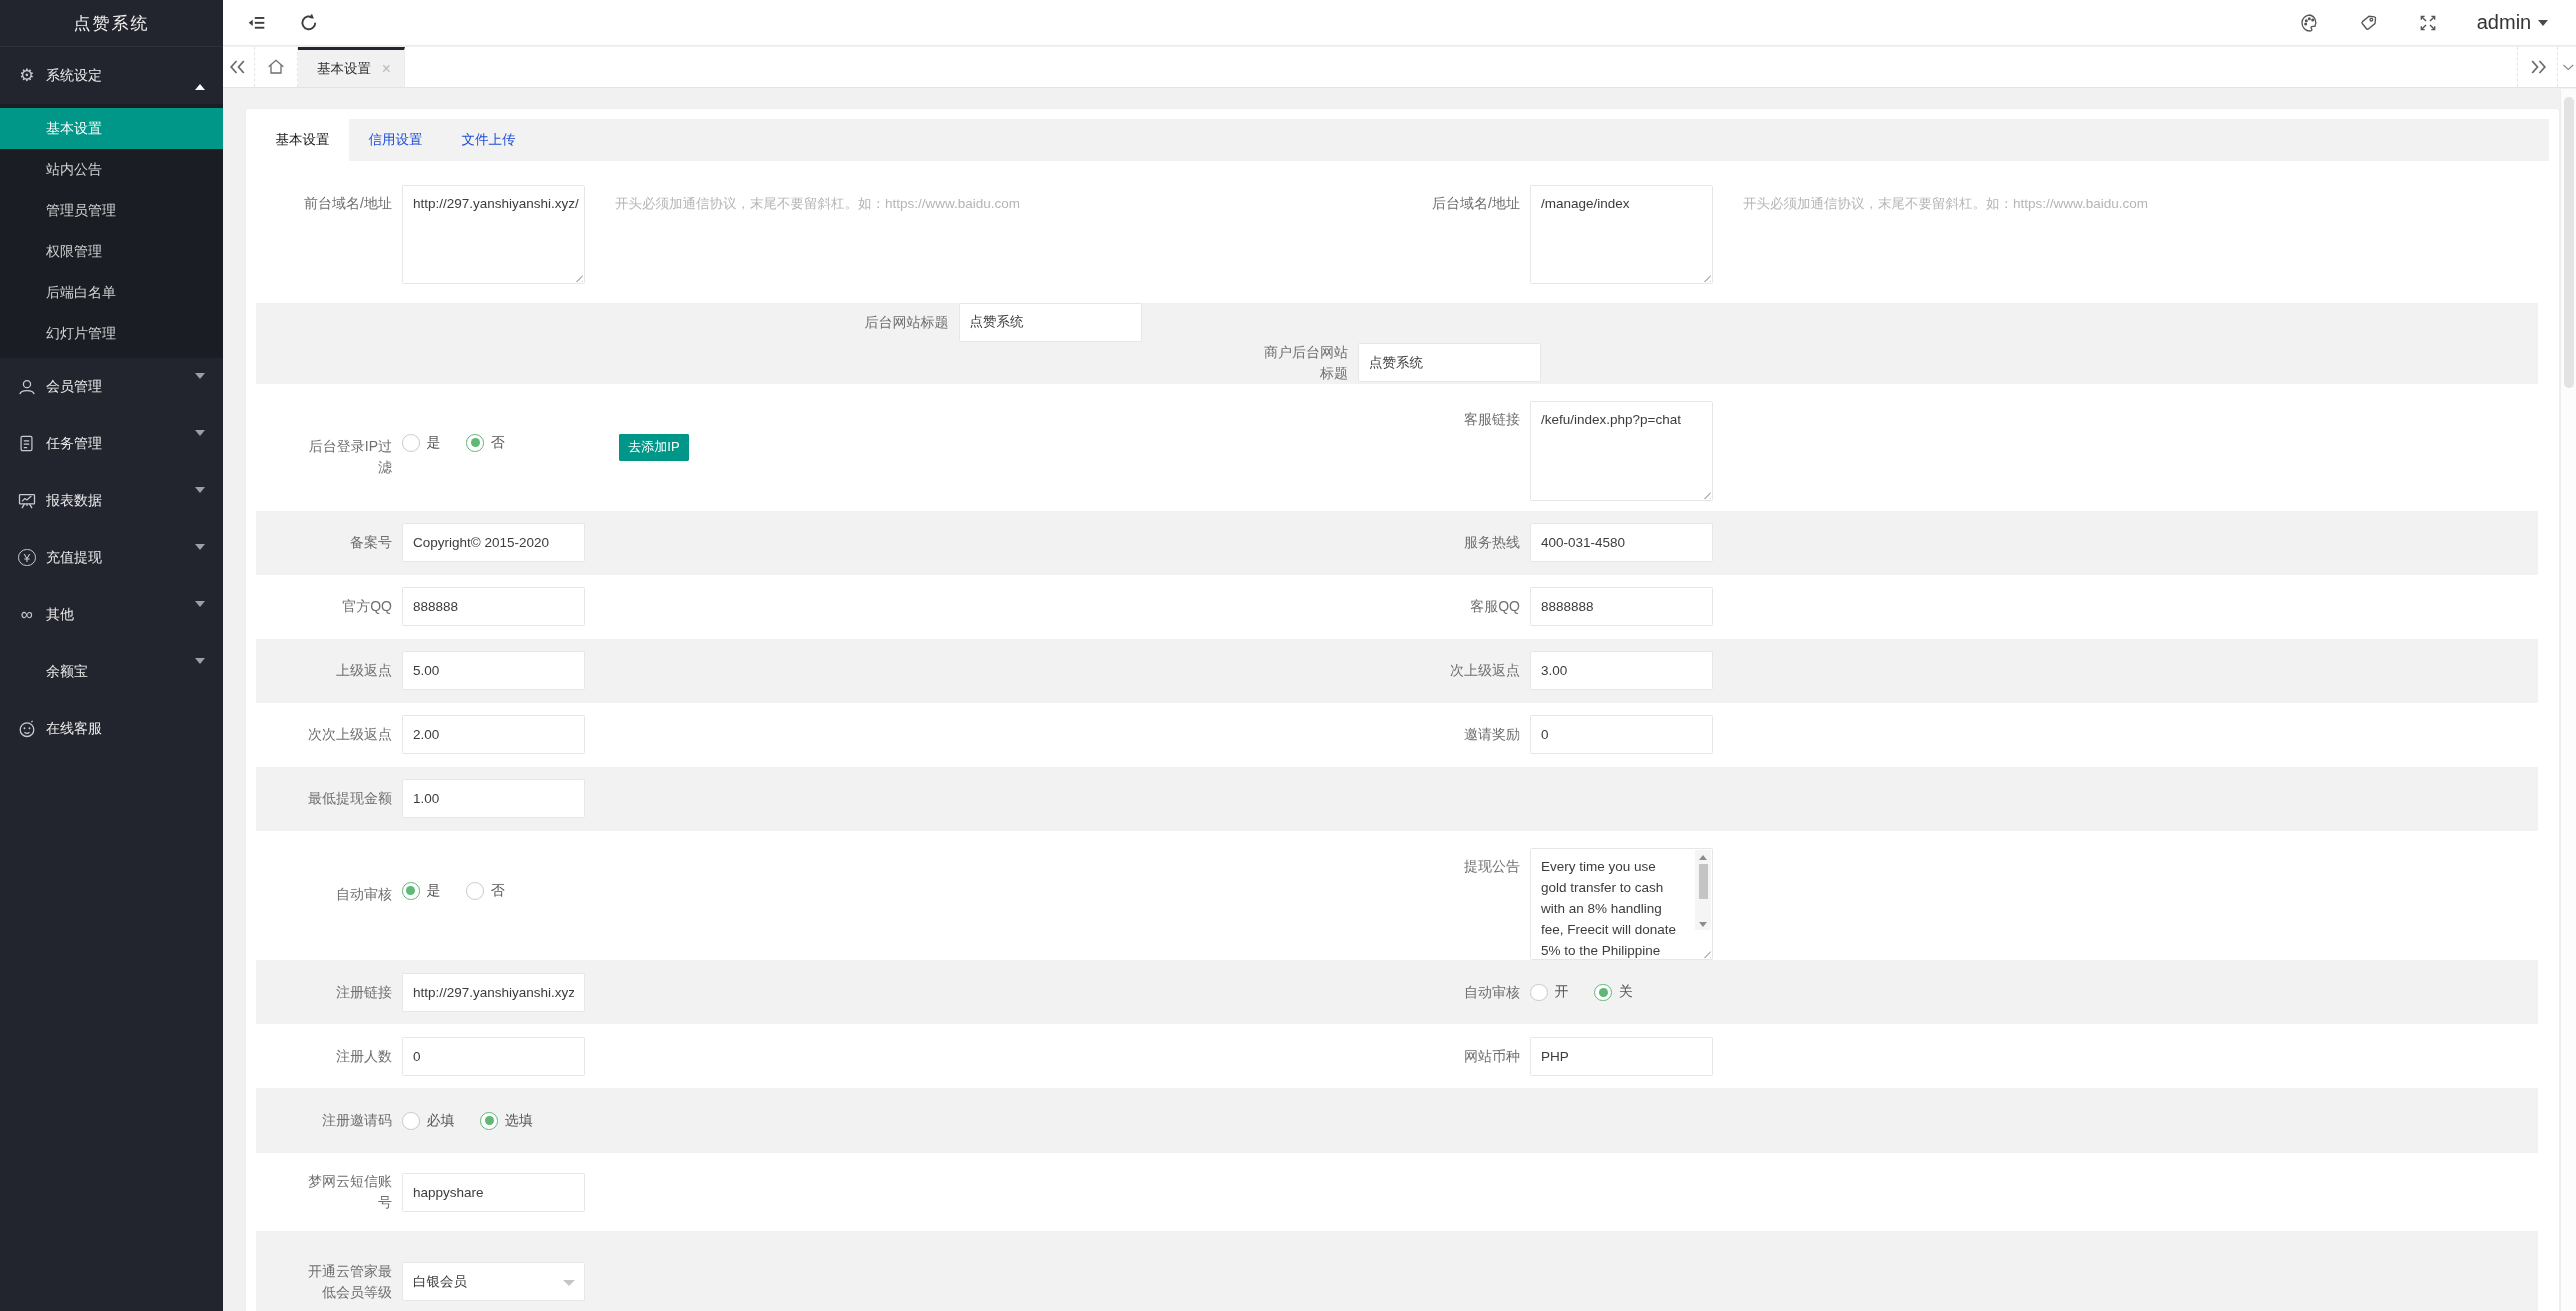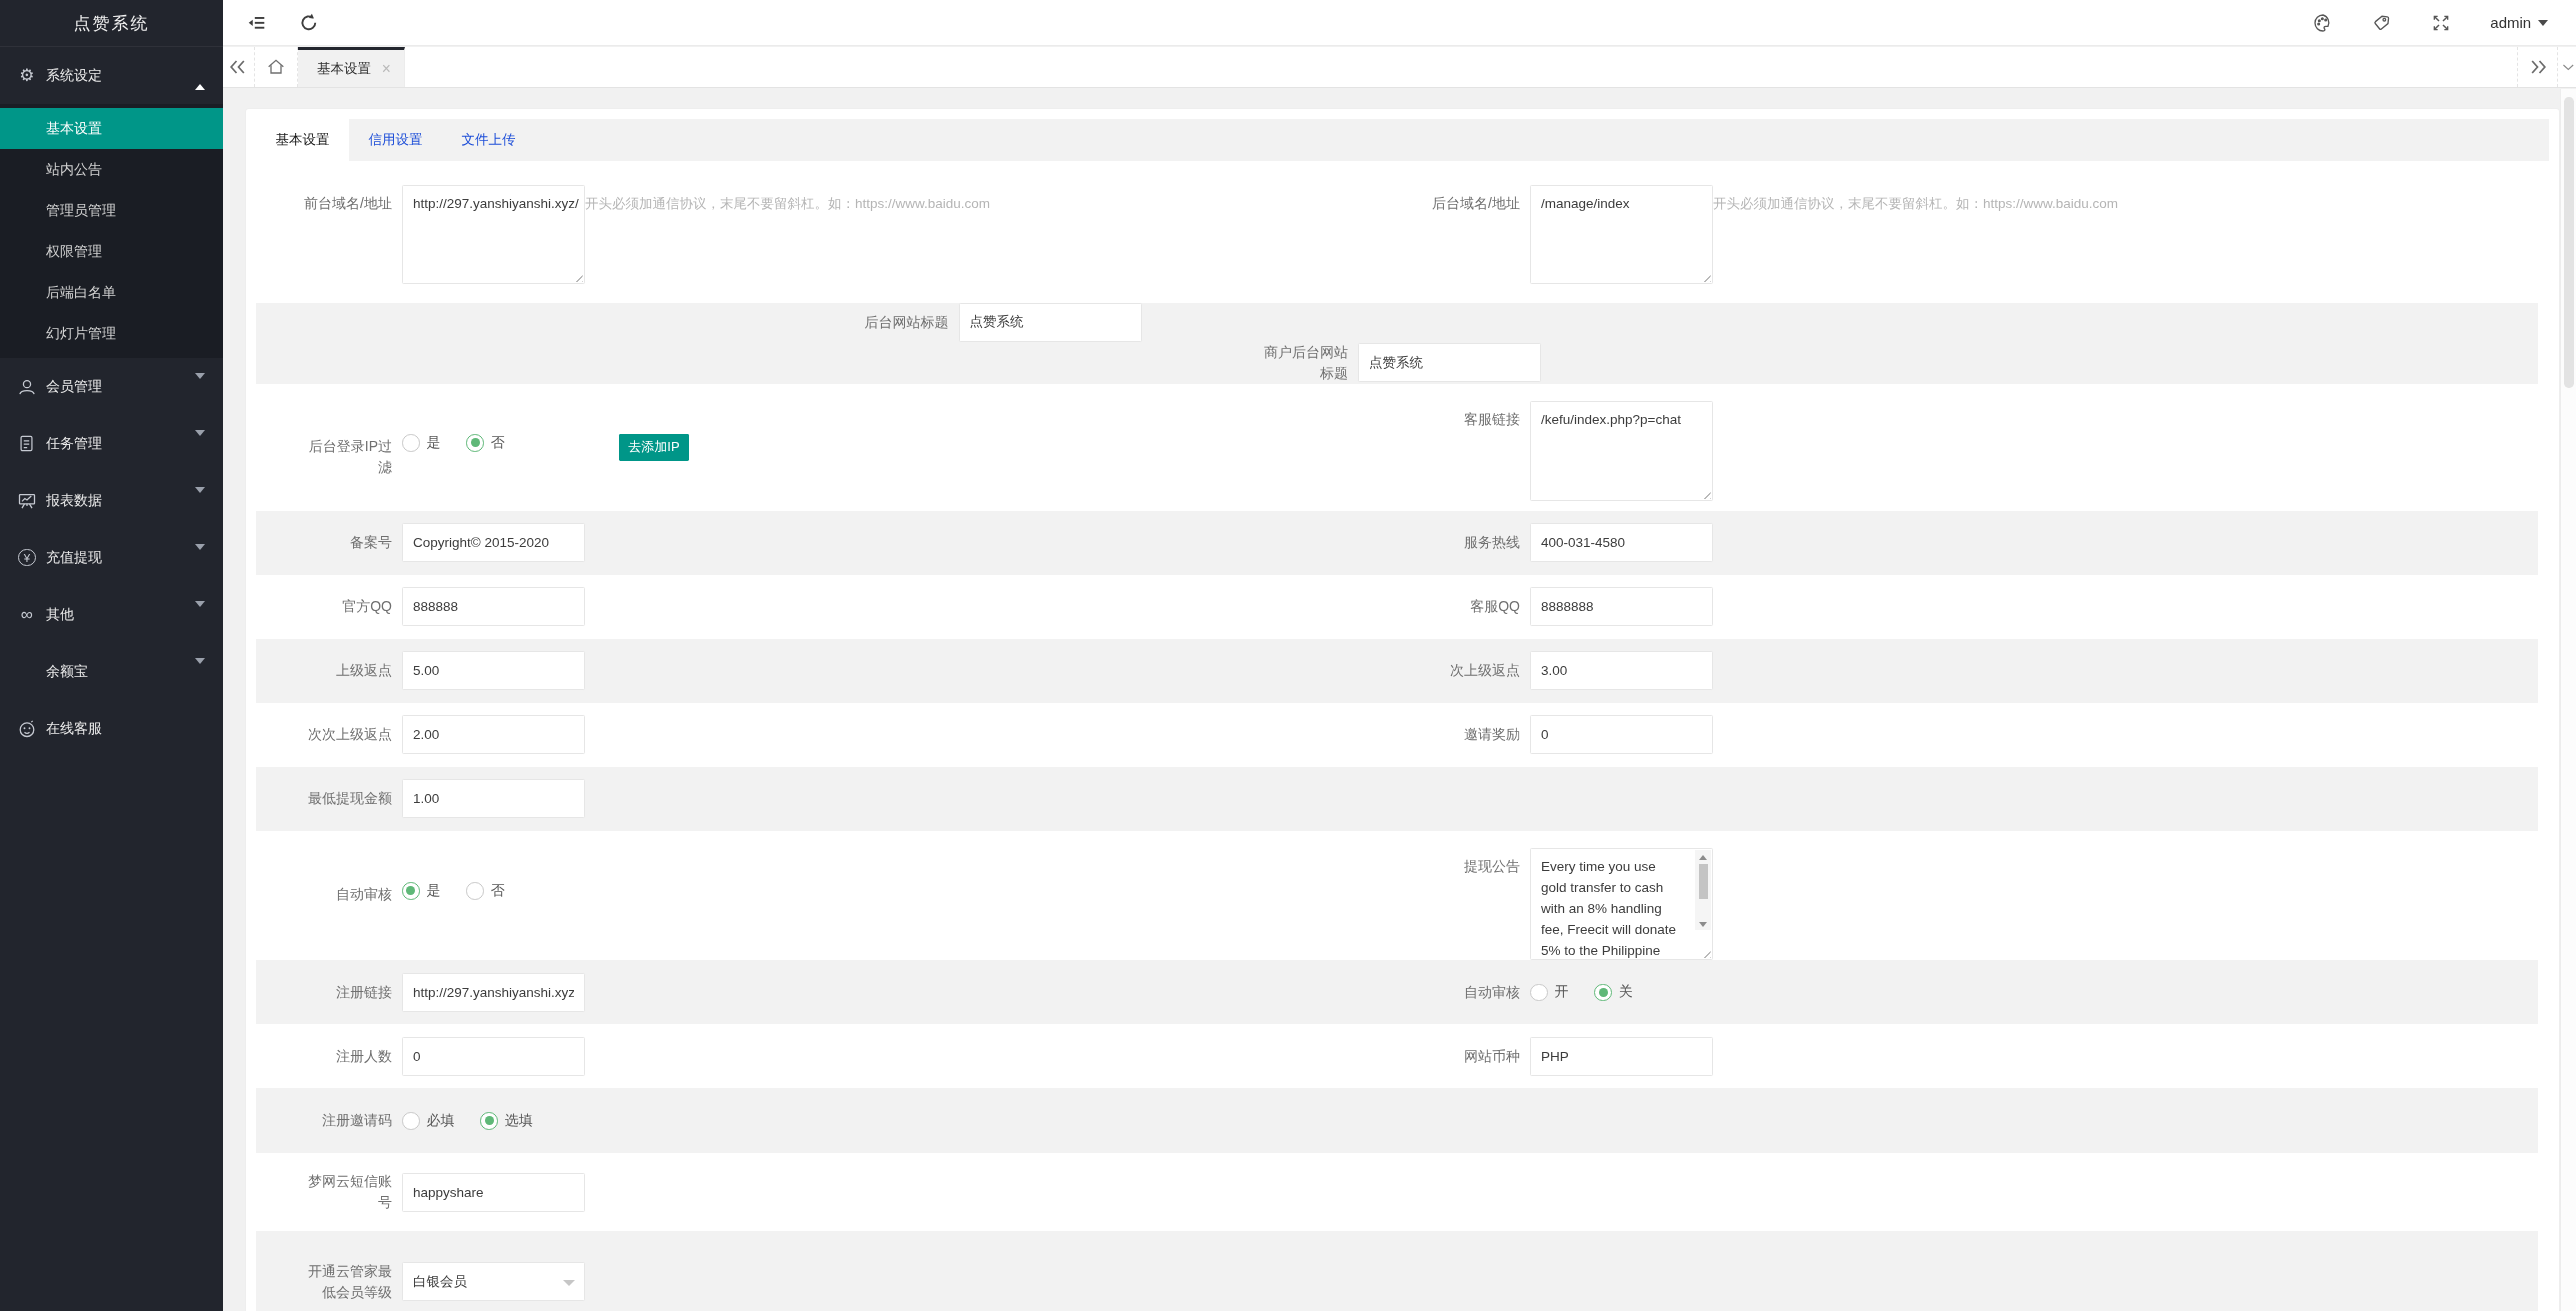--- a/index.html
+++ b/index.html
@@ -25,21 +25,21 @@
   .citem { height:41px; display:flex; align-items:center; padding-left:46px; color:#d2d2d2; font-size:14px; cursor:pointer; }
   .citem.active { background:#009688; color:#fff; }
 
   
   .topbar { position:absolute; left:223px; top:0; right:0; height:46px; background:#fff;
             border-bottom:0.7px solid #ebebeb; display:flex; align-items:center; }
   .tb-icon { margin-left:23px; display:flex; align-items:center; cursor:pointer; }
   .tb-right { margin-left:auto; display:flex; align-items:center; margin-right:28px; }
   .tb-right .tb-ric { margin-left:39px; display:flex; align-items:center; cursor:pointer; }
   .admin-wrap { margin-left:39px; display:flex; align-items:center; cursor:pointer; }
-  .admin-name { font-size:15px; color:#333; }
+  .admin-name { font-size:20px; color:#333; }
   .admin-caret { margin-left:6.8px; width:0; height:0; border-left:5.4px solid transparent;
                  border-right:5.4px solid transparent; border-top:6.8px solid #4a4a4a; }
 
   
   .tabstrip { position:absolute; left:223px; top:47px; right:0; height:41px; background:#fff;
               border-bottom:0.7px solid #e3e3e3; display:flex; align-items:stretch; }
   .ts-cell { display:flex; align-items:center; justify-content:center; border-right:0.7px dashed #e4e4e4; cursor:pointer; }
   .ts-back { width:32px; }
   .ts-home { width:43px; }
   .ts-tab { background:#f1f1f1; border-top:3.4px solid #23262e; border-right:0.7px solid #ececec;
@@ -90,21 +90,21 @@
   .sb-up { margin-top:4.7px; width:0; height:0; border-left:4px solid transparent; border-right:4px solid transparent;
            border-bottom:5.4px solid #8c8c8c; }
   .sb-thumb { margin-top:4.7px; width:9.5px; height:35px; background:#c4c4c4; }
   .sb-down { margin-top:auto; margin-bottom:3.4px; width:0; height:0; border-left:4px solid transparent;
              border-right:4px solid transparent; border-top:5.4px solid #8c8c8c; }
   .tsel { position:relative; width:183px; height:39px; border:0.7px solid #e6e6e6; border-radius:1.4px;
           background:#fff; display:flex; align-items:center; padding:0 10px; font-size:13.5px;
           color:#3c3c3c; cursor:pointer; }
   .sel-caret { position:absolute; right:9.5px; top:17px; width:0; height:0; border-left:6px solid transparent;
                border-right:6px solid transparent; border-top:6.8px solid #c6c6c6; }
-  .fhint { font-size:13.5px; color:#b5b5b5; }
+  .fhint { margin-left:30px; font-size:13.5px; color:#b5b5b5; }
   .rgroup { display:flex; align-items:center; }
   .ropt { display:flex; align-items:center; margin-right:26px; cursor:pointer; }
   .rdot { width:17.6px; height:17.6px; border:1.4px solid #c9c9c9; border-radius:50%; background:#fff;
           display:flex; align-items:center; justify-content:center; }
   .ropt.checked .rdot { border-color:#5FB878; }
   .ropt.checked .rdot::after { content:""; width:8.8px; height:8.8px; border-radius:50%; background:#5FB878; }
   .rlabel { margin-left:6.8px; font-size:14px; color:#565656; }
   .btn-teal { margin-left:88px; height:27px; display:flex; align-items:center; padding:0 9.5px;
               background:#009688; color:#fff; font-size:13px; border-radius:1.4px; cursor:pointer; white-space:nowrap; }
 </style>

